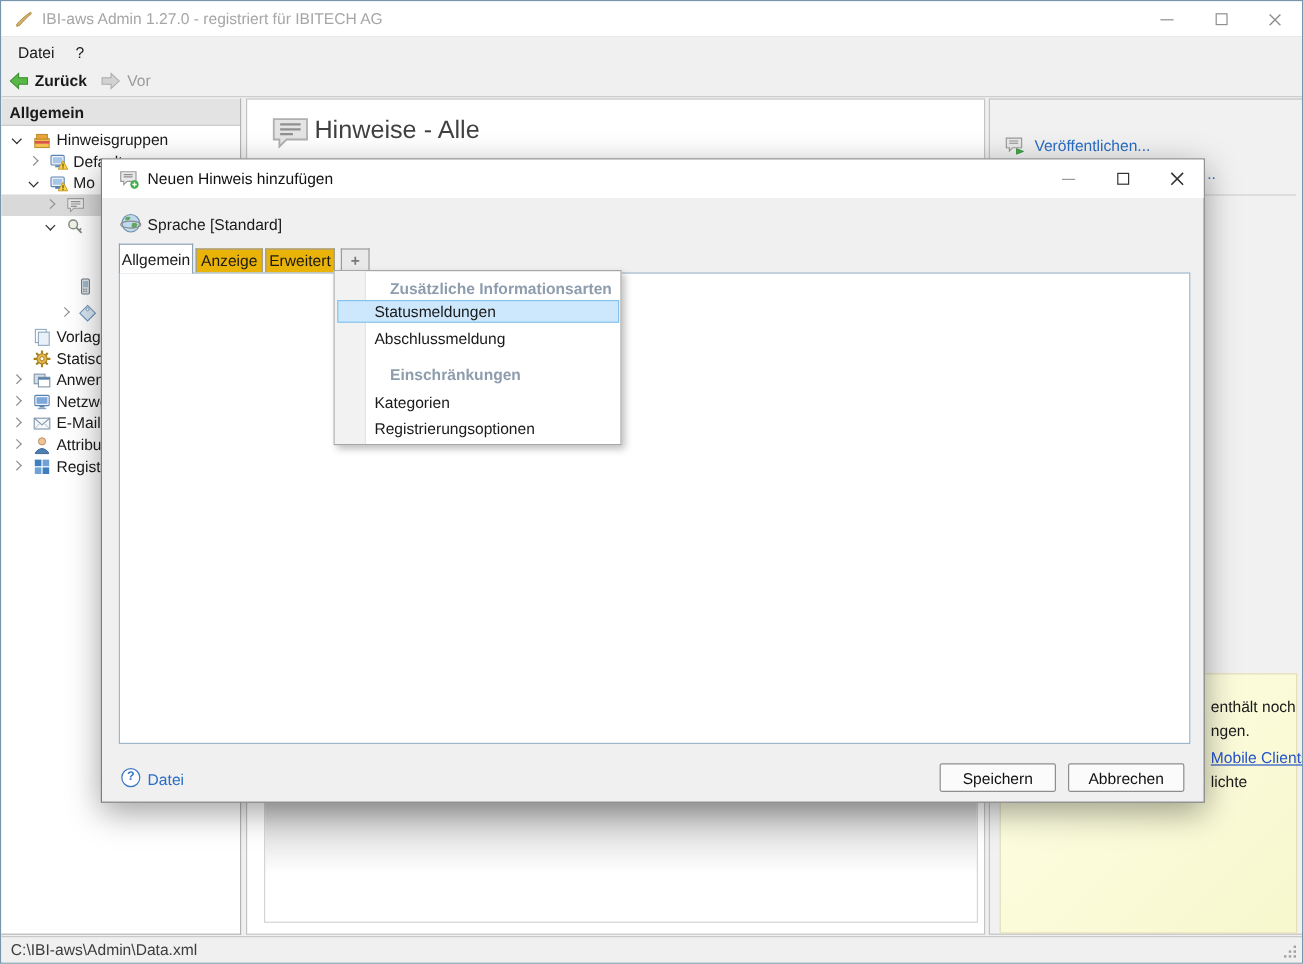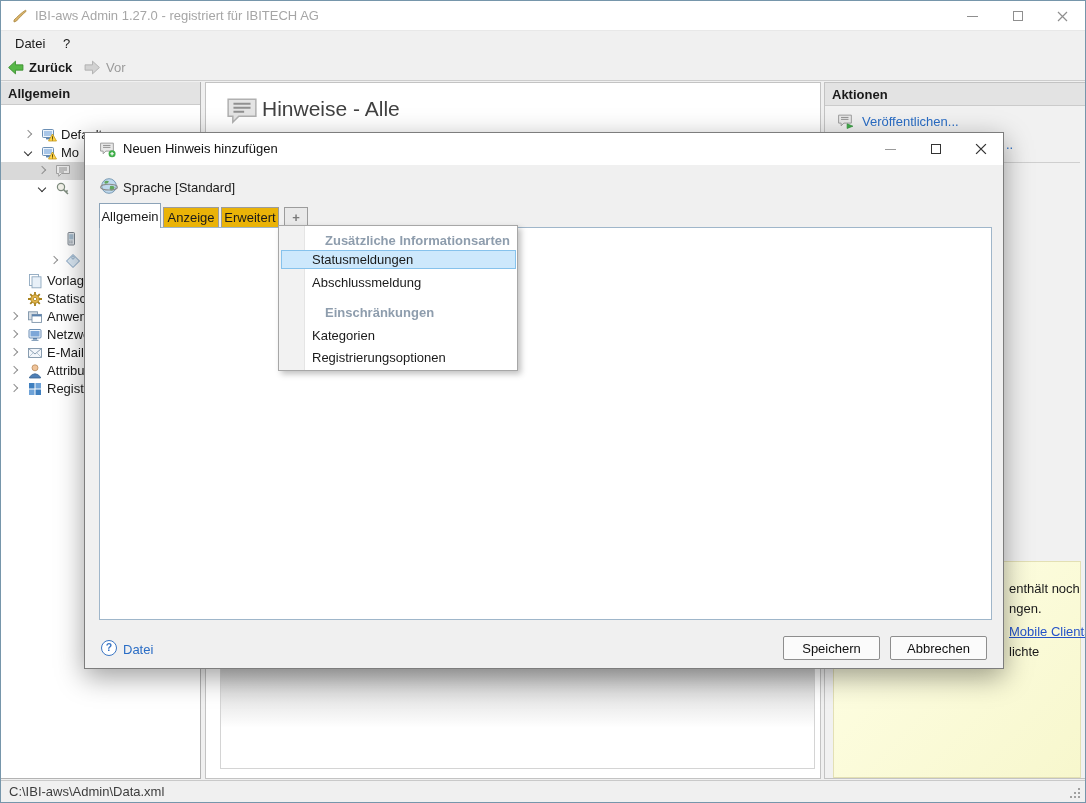--- a/index.html
+++ b/index.html
@@ -146,20 +146,29 @@
       <svg width="17" height="17" viewBox="0 0 16 16">
         <path d="M8 2 L14.5 8 L8 14 V10.5 H1 V5.5 H8 Z" fill="#d2d2d2" stroke="#ababab" stroke-width="0.8"></path>
       </svg>
       <span>Vor</span>
     </div>
   </div>
 
   <div class="nav">
     <div class="panel-hd"><span>Allgemein</span></div>
 
+    <div class="nrow" style="top:26px">
+      <span class="chv d" style="left:10px;top:5px"></span>
+      <svg class="nico" style="left:26px" width="16" height="16" viewBox="0 0 16 16">
+        <rect x="2" y="6.5" width="12" height="7.5" fill="#f2c14e" stroke="#b68a26" stroke-width="0.8"></rect>
+        <rect x="3.5" y="3" width="9" height="4" fill="#e8a33d" stroke="#b68a26" stroke-width="0.8"></rect>
+        <rect x="2" y="8.5" width="12" height="2.2" fill="#d9534f"></rect>
+      </svg>
+      <span class="nlbl" style="left:46px">Hinweisgruppen</span>
+    </div>
 
     <div class="nrow" style="top:44px">
       <span class="chv r" style="left:24px;top:5px"></span>
       <svg class="nico" style="left:40px" width="16" height="16" viewBox="0 0 16 16">
         <rect x="1.5" y="2.5" width="11" height="8" rx="1" fill="#eef4fb" stroke="#5b82ad" stroke-width="0.9"></rect>
         <rect x="3" y="4" width="8" height="5" fill="#a8c6e8"></rect>
         <rect x="5" y="10.8" width="4" height="1.6" fill="#5b82ad"></rect>
         <path d="M11.5 7 L15.5 14 H7.5 Z" fill="#ffd34d" stroke="#c79a18" stroke-width="0.8"></path>
         <rect x="11" y="9.3" width="1" height="2.6" fill="#5a4a00"></rect>
           <rect x="11" y="12.4" width="1" height="1" fill="#5a4a00"></rect>
@@ -291,21 +300,20 @@
   <div class="mainpane">
     <svg class="abs" style="left:18px;top:13px" width="36" height="32" viewBox="0 0 16 15">
       <path d="M1.5 1.5h13v8h-8l-2.8 2.8v-2.8h-2.2z" fill="#e4e4e4" stroke="#b0b0b0" stroke-width="0.7"></path>
       <path d="M4 3.6h8M4 5.5h8M4 7.4h5" stroke="#909090" stroke-width="0.9"></path>
     </svg>
     <span class="mp-title">Hinweise - Alle</span>
     <div class="mp-grad"></div>
   </div>
 
   <div class="actions">
-    <div class="panel-hd"><span>Aktionen</span></div>
     <div class="abs" style="left:12px;top:30px;display:flex;align-items:center;gap:8px">
       <svg width="17" height="17" viewBox="0 0 16 16">
         <path d="M1.5 2h12v7.5h-7l-2.6 2.6v-2.6h-2.4z" fill="#e9e9e9" stroke="#9a9a9a" stroke-width="0.9"></path>
         <path d="M3.8 4.2h7M3.8 6h7" stroke="#8f8f8f" stroke-width="0.9"></path>
         <path d="M9.5 10.2 L15 12.4 L9.5 14.6 Z" fill="#3fae49" stroke="#2d8a36" stroke-width="0.6"></path>
       </svg>
       <span class="alink">Veröffentlichen...</span>
     </div>
     <span class="abs alink" style="left:181px;top:54px">..</span>
     <div class="act-sep"></div>

